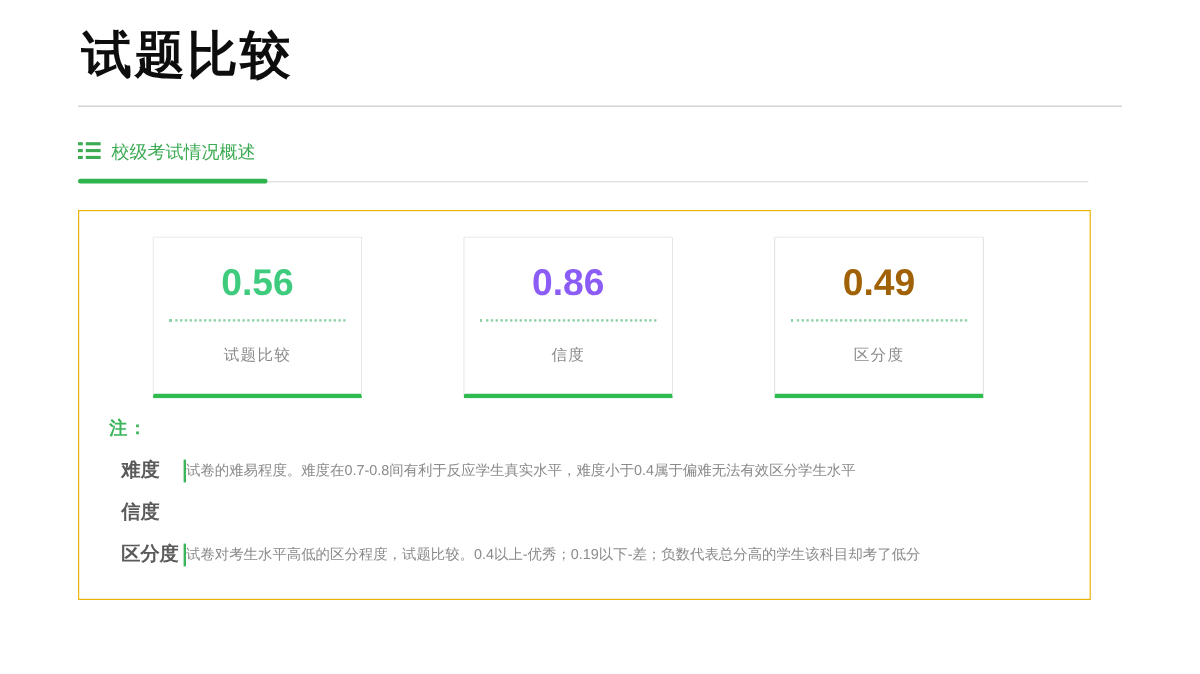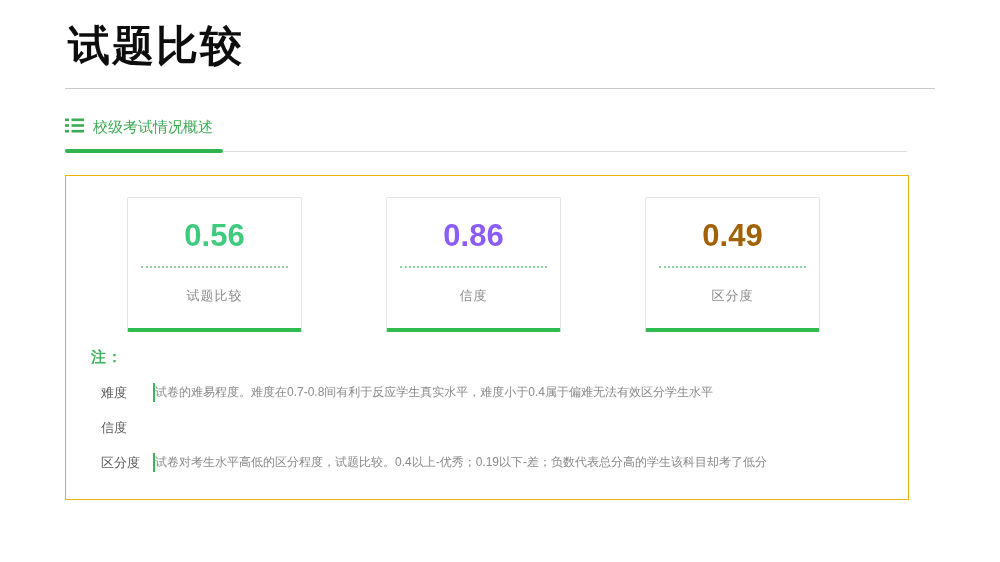--- a/index.html
+++ b/index.html
@@ -32,21 +32,21 @@
   }
   .card-value{font-size:31px;font-weight:bold;line-height:1;}
   .card-dots{width:147px;margin:15px auto 0;border-top:2px dotted #8ed2a6;height:0;}
   .card-label{margin-top:19px;font-size:13px;color:#8a8a8a;letter-spacing:1px;}
 
   .notes{position:absolute;left:25px;top:172px;width:790px;}
   .notes-heading{font-size:15px;font-weight:bold;color:#3bb45a;letter-spacing:1px;}
   .note-row{display:flex;align-items:stretch;margin-top:16px;}
   .note-term{
     width:62px;flex:0 0 62px;padding-left:10px;box-sizing:border-box;
-    font-size:13px;font-weight:normal;color:#5a5a5a;line-height:19px;
+    font-size:16px;font-weight:bold;color:#5a5a5a;line-height:19px;
   }
   .note-desc{
     border-left:2px solid #3bb45a;
     font-size:12px;color:#8a8a8a;line-height:19px;
   }
 </style>
 </head>
 <body>
 
 <div class="slide">

